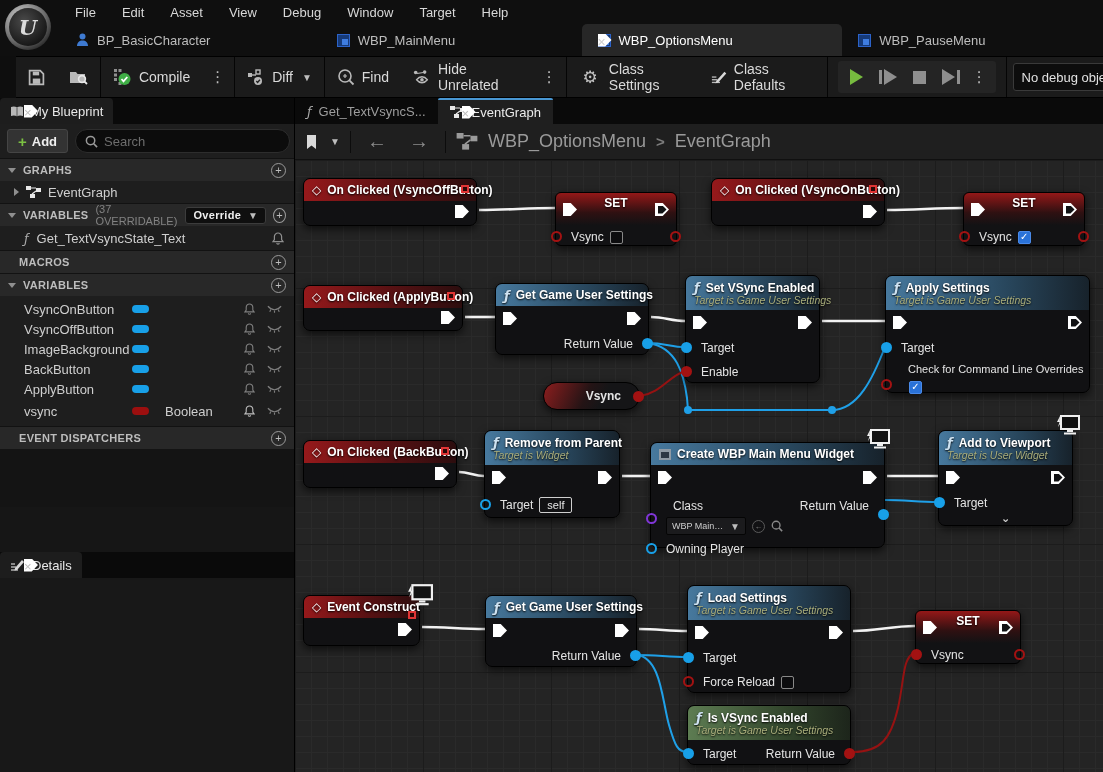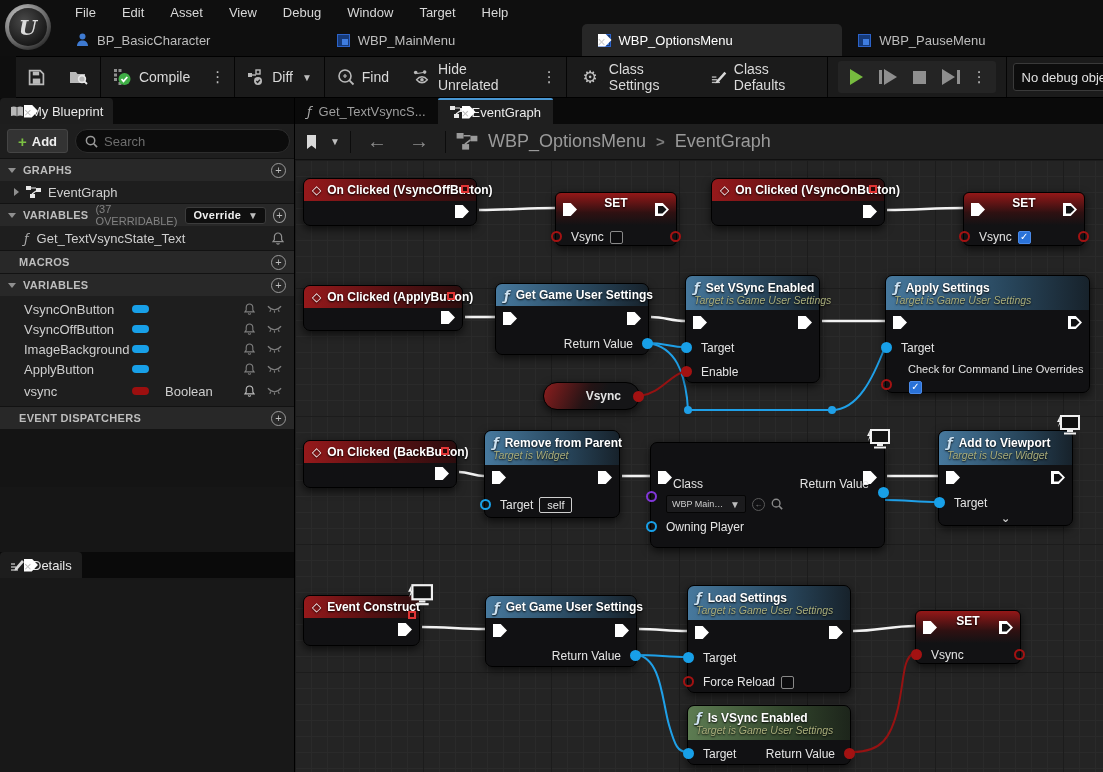--- a/index.html
+++ b/index.html
@@ -404,20 +404,35 @@
               <path d="M6 1a3.6 3.6 0 0 0-3.6 3.6v3L1 9.6h10L9.6 7.6v-3A3.6 3.6 0 0 0 6 1z" fill="none" stroke="#7f7f7f" stroke-width="1.2"></path>
               <path d="M4.8 11a1.2 1.2 0 0 0 2.4 0" fill="none" stroke="#7f7f7f" stroke-width="1.2"></path>
             </svg>
             <svg width="15" height="9" viewBox="0 0 16 9">
               <path d="M1 1c4 5 10 5 14 0" fill="none" stroke="#7f7f7f" stroke-width="1.3"></path>
               <path d="M4 4.5 3 7M8 5.5v2.5M12 4.5 13 7" stroke="#7f7f7f" stroke-width="1.2"></path>
             </svg>
           </span>
       </div>
       <div class="varrow">
+        <span class="nm">BackButton</span>
+        <span class="pill pill-blue"></span>
+        <span class="vtype"></span>
+        <span class="bellwrap">
+            <svg width="11" height="12" viewBox="0 0 12 13">
+              <path d="M6 1a3.6 3.6 0 0 0-3.6 3.6v3L1 9.6h10L9.6 7.6v-3A3.6 3.6 0 0 0 6 1z" fill="none" stroke="#7f7f7f" stroke-width="1.2"></path>
+              <path d="M4.8 11a1.2 1.2 0 0 0 2.4 0" fill="none" stroke="#7f7f7f" stroke-width="1.2"></path>
+            </svg>
+            <svg width="15" height="9" viewBox="0 0 16 9">
+              <path d="M1 1c4 5 10 5 14 0" fill="none" stroke="#7f7f7f" stroke-width="1.3"></path>
+              <path d="M4 4.5 3 7M8 5.5v2.5M12 4.5 13 7" stroke="#7f7f7f" stroke-width="1.2"></path>
+            </svg>
+          </span>
+      </div>
+      <div class="varrow">
         <span class="nm">ApplyButton</span>
         <span class="pill pill-blue"></span>
         <span class="vtype"></span>
         <span class="bellwrap">
             <svg width="11" height="12" viewBox="0 0 12 13">
               <path d="M6 1a3.6 3.6 0 0 0-3.6 3.6v3L1 9.6h10L9.6 7.6v-3A3.6 3.6 0 0 0 6 1z" fill="none" stroke="#7f7f7f" stroke-width="1.2"></path>
               <path d="M4.8 11a1.2 1.2 0 0 0 2.4 0" fill="none" stroke="#7f7f7f" stroke-width="1.2"></path>
             </svg>
             <svg width="15" height="9" viewBox="0 0 16 9">
               <path d="M1 1c4 5 10 5 14 0" fill="none" stroke="#7f7f7f" stroke-width="1.3"></path>
@@ -683,20 +698,27 @@
 
       <div class="node" style="left:355px;top:282px;width:235px;height:106px">
         <div class="mon" style="right:-6px;top:-14px">
           <svg width="24" height="21" viewBox="0 0 24 21">
               <rect x="5" y="1" width="18" height="13" fill="#111" stroke="#f0f0f0" stroke-width="2"></rect>
               <rect x="11" y="15" width="6" height="2" fill="#f0f0f0"></rect>
               <rect x="8" y="17.5" width="12" height="2" fill="#f0f0f0"></rect>
               <path d="M4 1 1 7h2.5L2 12l4-6H3.8z" fill="#f0f0f0"></path>
             </svg>
         </div>
+        <div class="hdr hdr-blue">
+            <svg width="12" height="11" viewBox="0 0 12 11">
+              <rect x="0" y="0" width="12" height="11" fill="#8f9aa5"></rect>
+              <rect x="2" y="3" width="8" height="6" fill="#2c3744"></rect>
+            </svg>
+            <span>Create WBP Main Menu Widget</span>
+          </div>
         <span class="x inp" style="top:28px"></span>
         <span class="x outp" style="top:28px"></span>
         <div class="row" style="margin-top:32px;height:18px">
           <span class="labL">Class</span>
           <span style="margin-left:auto">Return Value</span>
           <span class="p out pb f" style="top:12px"></span>
         </div>
         <div class="row" style="height:22px">
           <span class="p in pp" style="top:-2px"></span>
           <span class="classdd">

